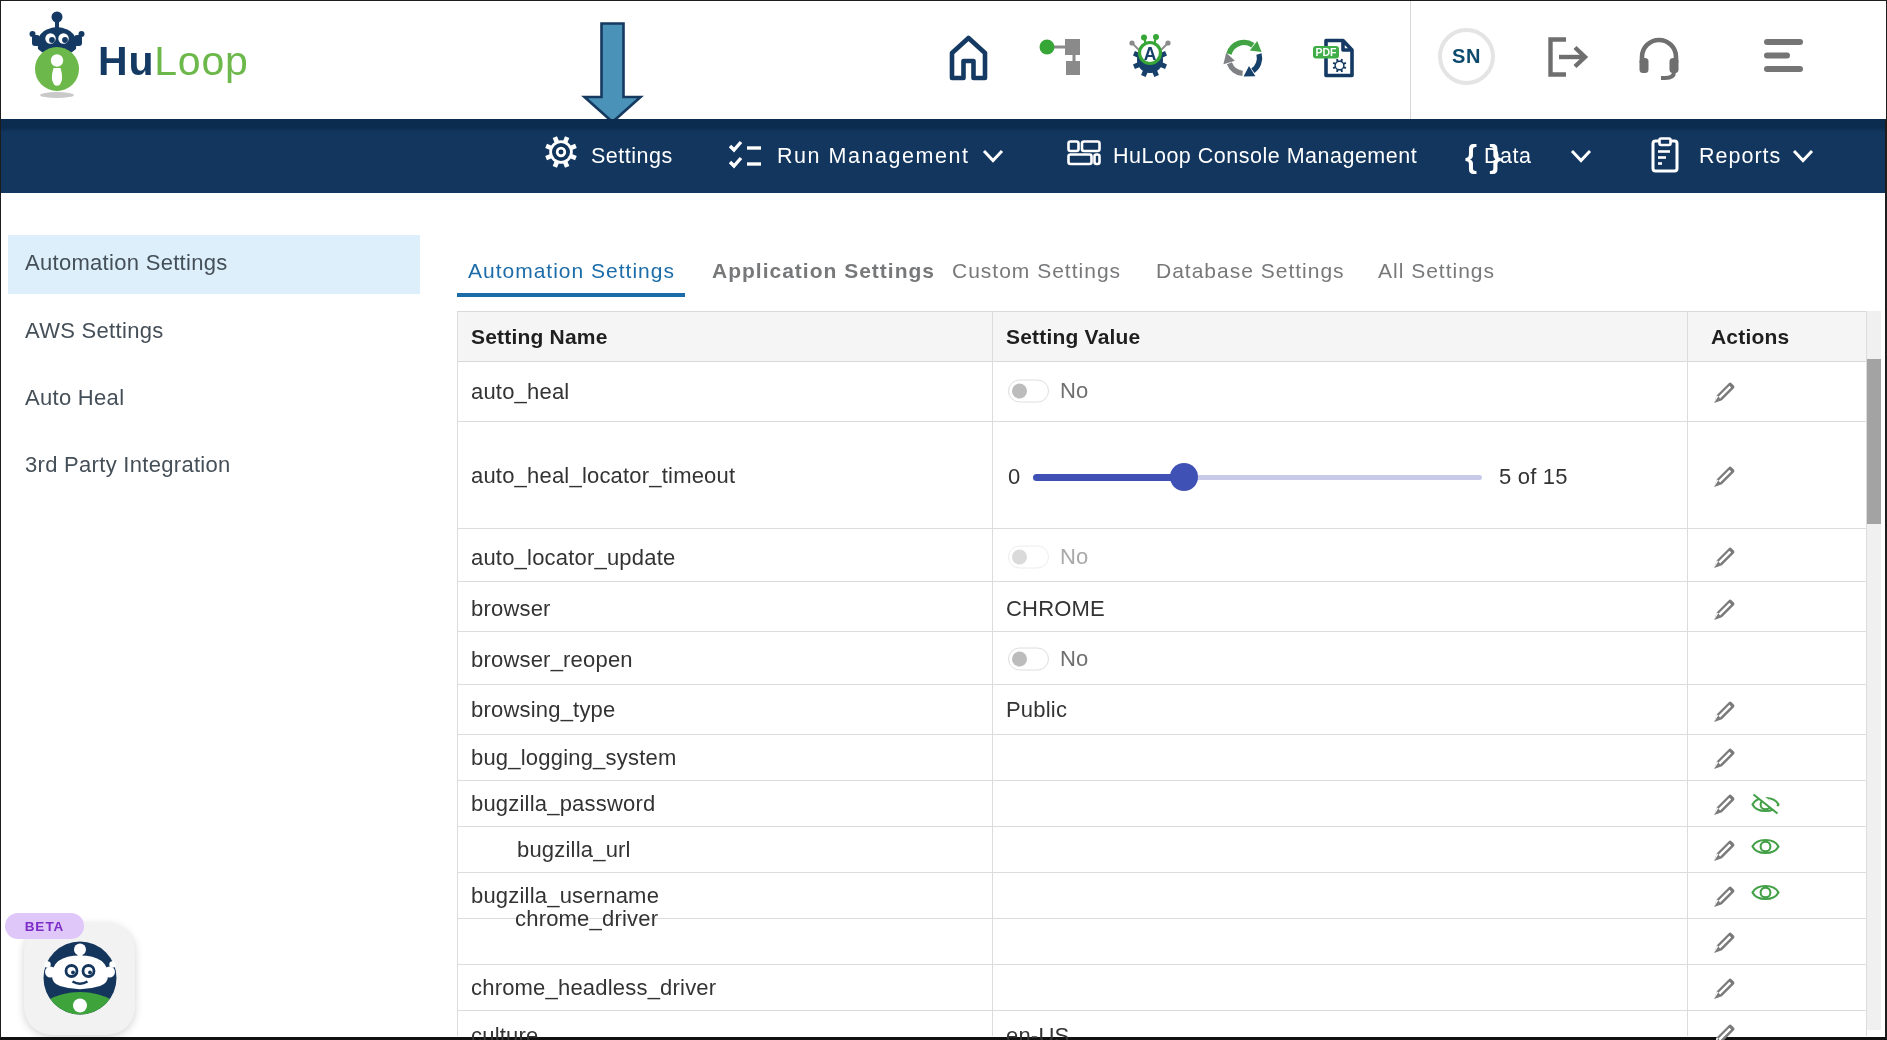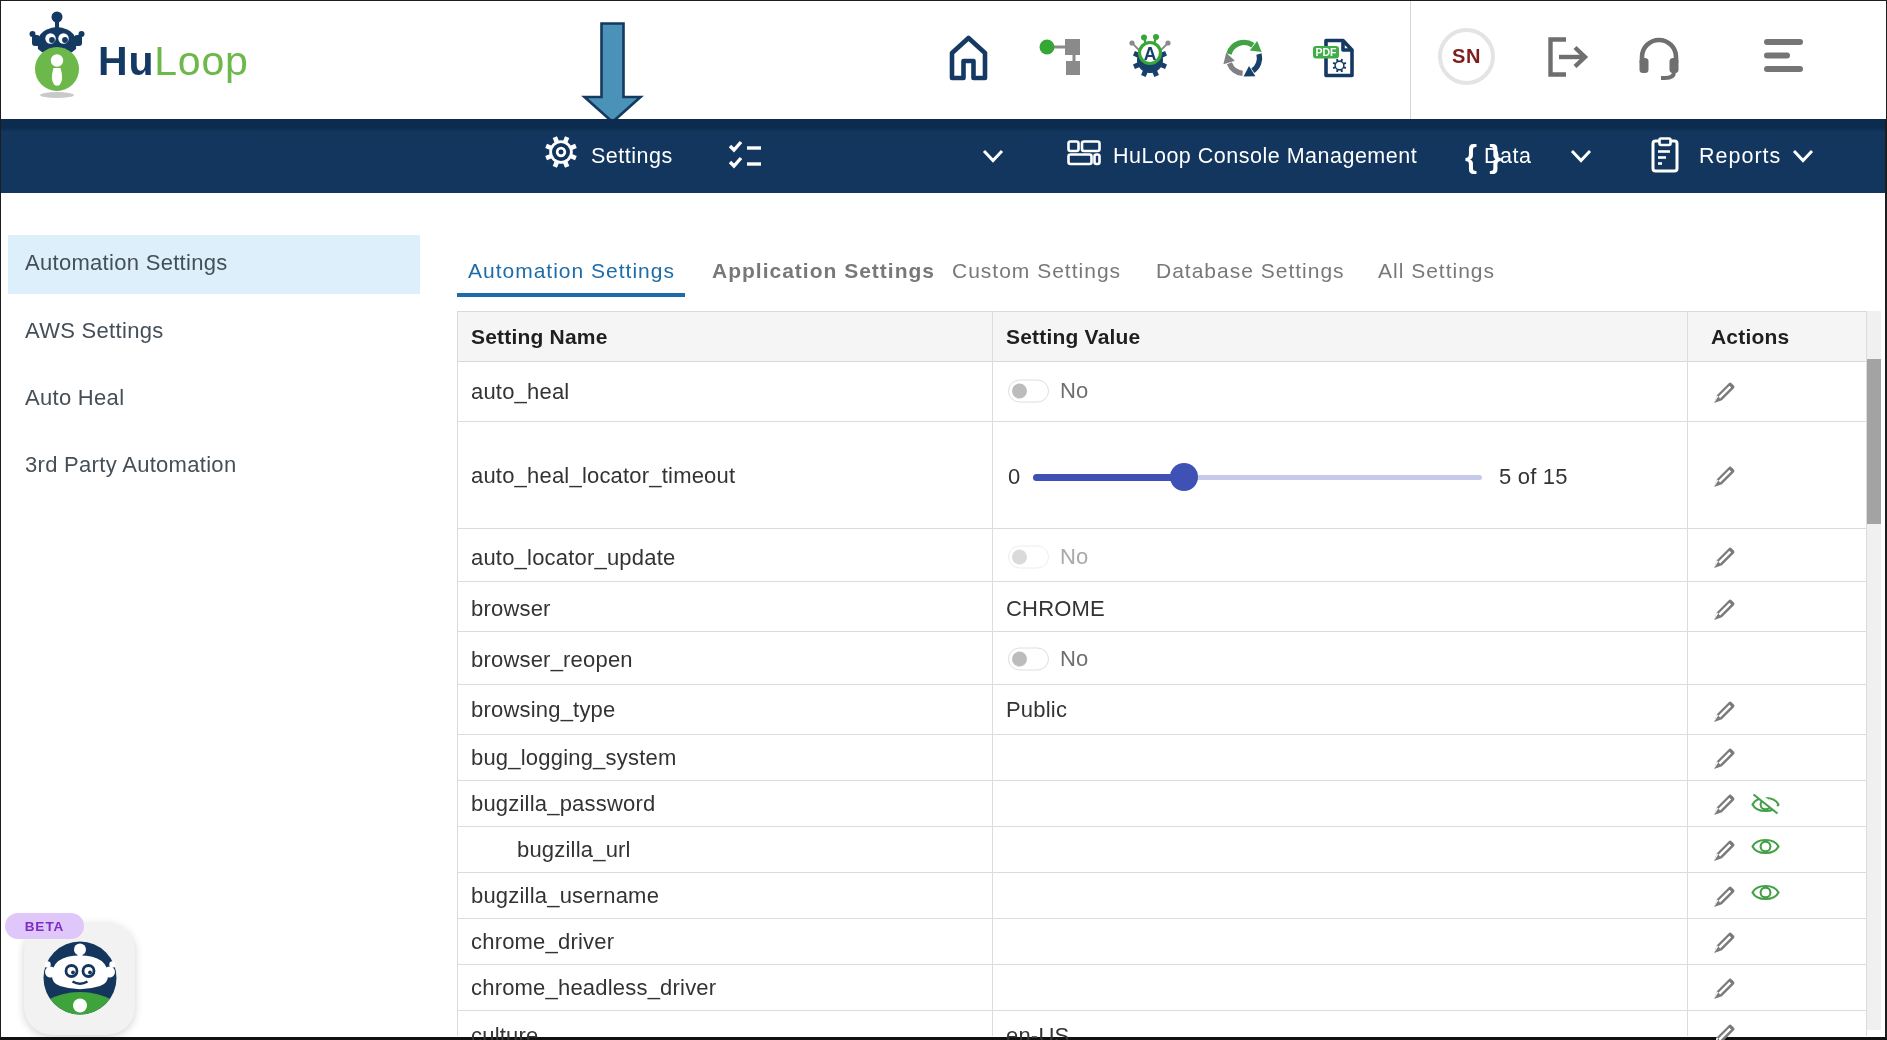--- a/index.html
+++ b/index.html
@@ -97,21 +97,21 @@
   <rect x="2" y="10" width="26" height="12.5" rx="3" fill="#3fae49"></rect>
   <text x="15" y="20" text-anchor="middle" font-family="Liberation Sans,sans-serif" font-size="10.5" font-weight="700" fill="#fff">PDF</text>
   <g transform="translate(20.5,21.5)">
     <path d="M12.9 9.0 L14.8 9.7 L14.0 11.6 L12.2 10.8 A5.0 5.0 0 0 1 10.8 12.2 L11.6 14.0 L9.7 14.8 L9.0 12.9 A5.0 5.0 0 0 1 7.0 12.9 L6.3 14.8 L4.4 14.0 L5.2 12.2 A5.0 5.0 0 0 1 3.8 10.8 L2.0 11.6 L1.2 9.7 L3.1 9.0 A5.0 5.0 0 0 1 3.1 7.0 L1.2 6.3 L2.0 4.4 L3.8 5.2 A5.0 5.0 0 0 1 5.2 3.8 L4.4 2.0 L6.3 1.2 L7.0 3.1 A5.0 5.0 0 0 1 9.0 3.1 L9.7 1.2 L11.6 2.0 L10.8 3.8 A5.0 5.0 0 0 1 12.2 5.2 L14.0 4.4 L14.8 6.3 L12.9 7.0 A5.0 5.0 0 0 1 12.9 9.0 Z" fill="#143a63"></path>
     <circle cx="8" cy="8" r="3.6" fill="#fff"></circle>
   </g>
 </svg>
 
 <div class="abs" style="left:1409px;top:0;width:1px;height:118px;background:#d6d6d6;"></div>
 
-<div class="abs" style="left:1437px;top:27px;width:57px;height:57px;border-radius:50%;border:4px solid #e4e4e4;box-sizing:border-box;display:flex;align-items:center;justify-content:center;font-size:20px;font-weight:700;color:#7f1d1d;letter-spacing:.5px;">SN</div>
+<div class="abs" style="left:1437px;top:27px;width:57px;height:57px;border-radius:50%;border:4px solid #e4e4e4;box-sizing:border-box;display:flex;align-items:center;justify-content:center;font-size:20px;font-weight:700;color:#0c4a6e;letter-spacing:.5px;">SN</div>
 
 <svg class="abs" style="left:1545px;top:36px;" width="44" height="40" viewBox="0 0 44 40">
   <path d="M20 2.5 H4.5 V37.5 H20" fill="none" stroke="#6f6f6f" stroke-width="4.4"></path>
   <line x1="13" y1="20" x2="36" y2="20" stroke="#6f6f6f" stroke-width="4.4"></line>
   <path d="M29 10.5 L39 20 L29 29.5" fill="none" stroke="#6f6f6f" stroke-width="4.4"></path>
 </svg>
 
 <svg class="abs" style="left:1636px;top:35px;" width="44" height="44" viewBox="0 0 44 44">
   <path d="M5 27 V21 A17 17 0 0 1 39 21 V27" fill="none" stroke="#6f6f6f" stroke-width="4.6"></path>
   <rect x="2.5" y="22" width="9" height="15" rx="3.5" fill="#6f6f6f"></rect>
@@ -128,20 +128,21 @@
 <div class="nav"></div>
 
 <div class="navitem" style="left:590px;">Settings</div>
 <svg class="abs" style="left:542px;top:133px;" width="36" height="36" viewBox="0 0 32 32">
   <path d="M26.3 18.0 L30.0 19.6 L28.5 23.4 L24.7 21.8 A10.5 10.5 0 0 1 21.8 24.7 L23.4 28.5 L19.6 30.0 L18.0 26.3 A10.5 10.5 0 0 1 14.0 26.3 L12.4 30.0 L8.6 28.5 L10.2 24.7 A10.5 10.5 0 0 1 7.3 21.8 L3.5 23.4 L2.0 19.6 L5.7 18.0 A10.5 10.5 0 0 1 5.7 14.0 L2.0 12.4 L3.5 8.6 L7.3 10.2 A10.5 10.5 0 0 1 10.2 7.3 L8.6 3.5 L12.4 2.0 L14.0 5.7 A10.5 10.5 0 0 1 18.0 5.7 L19.6 2.0 L23.4 3.5 L21.8 7.3 A10.5 10.5 0 0 1 24.7 10.2 L28.5 8.6 L30.0 12.4 L26.3 14.0 A10.5 10.5 0 0 1 26.3 18.0 Z" fill="#fff"></path>
   <circle cx="16" cy="16" r="8" fill="#11345c"></circle>
   <circle cx="16" cy="16" r="4.6" fill="#fff"></circle>
   <circle cx="16" cy="16" r="2.2" fill="#11345c"></circle>
 </svg>
 
+<div class="navitem" style="left:776px;letter-spacing:1.55px;">Run Management</div>
 <svg class="abs" style="left:727px;top:139px;" width="34" height="32" viewBox="0 0 34 32">
   <path d="M2 6 L6 10 L13 2" fill="none" stroke="#fff" stroke-width="3.4"></path>
   <line x1="19" y1="8" x2="33" y2="8" stroke="#fff" stroke-width="3.4"></line>
   <path d="M2 22 L6 26 L13 18" fill="none" stroke="#fff" stroke-width="3.4"></path>
   <line x1="19" y1="24" x2="33" y2="24" stroke="#fff" stroke-width="3.4"></line>
 </svg>
 <svg class="abs" style="left:981px;top:148px;" width="22" height="14" viewBox="0 0 22 14">
       <path d="M2 2 L11 11.5 L20 2" fill="none" stroke="#fff" stroke-width="3"></path>
     </svg>
 
@@ -168,21 +169,21 @@
   <line x1="7" y1="26.5" x2="11" y2="26.5" stroke="#fff" stroke-width="2.6"></line>
 </svg>
 <svg class="abs" style="left:1791px;top:148px;" width="22" height="14" viewBox="0 0 22 14">
       <path d="M2 2 L11 11.5 L20 2" fill="none" stroke="#fff" stroke-width="3"></path>
     </svg>
 
 <div class="abs" style="left:7px;top:234px;width:412px;height:59px;background:#ddeffa;"></div>
 <div class="sideitem" style="top:249px;">Automation Settings</div>
 <div class="sideitem" style="top:317px;">AWS Settings</div>
 <div class="sideitem" style="top:384px;">Auto Heal</div>
-<div class="sideitem" style="top:451px;">3rd Party Automation</div>
+<div class="sideitem" style="top:451px;">3rd Party Integration</div>
 
 <div class="tab" style="left:467px;color:#1b6ca9;">Automation Settings</div>
 <div class="tab" style="left:711px;font-weight:bold;">Application Settings</div>
 <div class="tab" style="left:951px;">Custom Settings</div>
 <div class="tab" style="left:1155px;">Database Settings</div>
 <div class="tab" style="left:1377px;">All Settings</div>
 <div class="abs" style="left:456px;top:292px;width:228px;height:4px;background:#1b6ca9;"></div>
 
 <div class="abs" style="left:456px;top:310px;width:1410px;height:51px;background:#f5f5f5;border:1px solid #d9d9d9;box-sizing:border-box;"></div>
 <div class="hdrtxt" style="left:470px;top:324px;">Setting Name</div>
@@ -235,21 +236,21 @@
     </div>
 <div class="no" style="top:658px;">No</div>
 
 <div class="rowlabel" style="top:709px;">browsing_type</div>
 <div class="rowval" style="top:709px;">Public</div>
 
 <div class="rowlabel" style="top:757px;">bug_logging_system</div>
 <div class="rowlabel" style="top:803px;">bugzilla_password</div>
 <div class="rowlabel" style="top:849px;margin-left:46px;">bugzilla_url</div>
 <div class="rowlabel" style="top:895px;">bugzilla_username</div>
-<div class="rowlabel" style="top:941px;">chrome_driver</div>
+<div class="rowlabel" style="top:918px;margin-left:44px;">chrome_driver</div>
 <div class="rowlabel" style="top:987px;">chrome_headless_driver</div>
 <div class="rowlabel" style="top:1035px;">culture</div>
 <div class="rowval" style="top:1035px;">en-US</div>
 
 <svg id="pencils" class="abs" style="left:0;top:0;width:1887px;height:1040px;pointer-events:none;">
   <defs>
     <g id="pencil">
       <path d="M1.2 22 L3.8 14.2 L15.8 2.2 Q17.2 0.9 18.7 2.4 L20.8 4.5 Q22.2 6 20.9 7.3 L8.9 19.3 L1.2 22 Z" fill="#7a7a7a"></path>
       <path d="M6.3 16.7 L17.3 5.7" stroke="#fff" stroke-width="2.4"></path>
       <path d="M1.2 22 L3.8 14.2 L5.2 15.6 Z" fill="#fff"></path>

